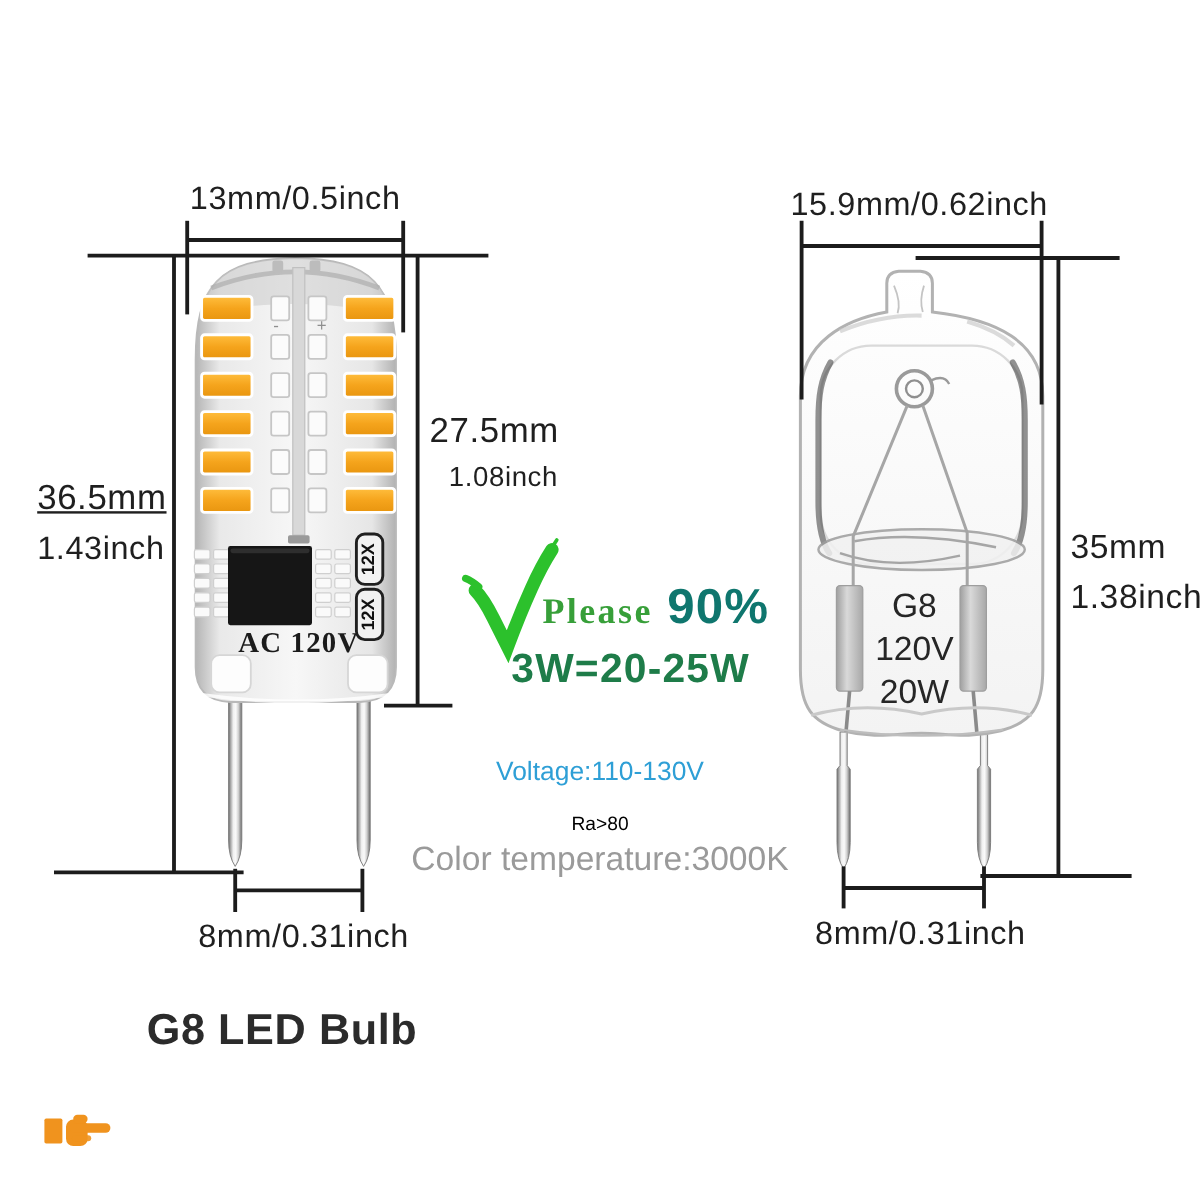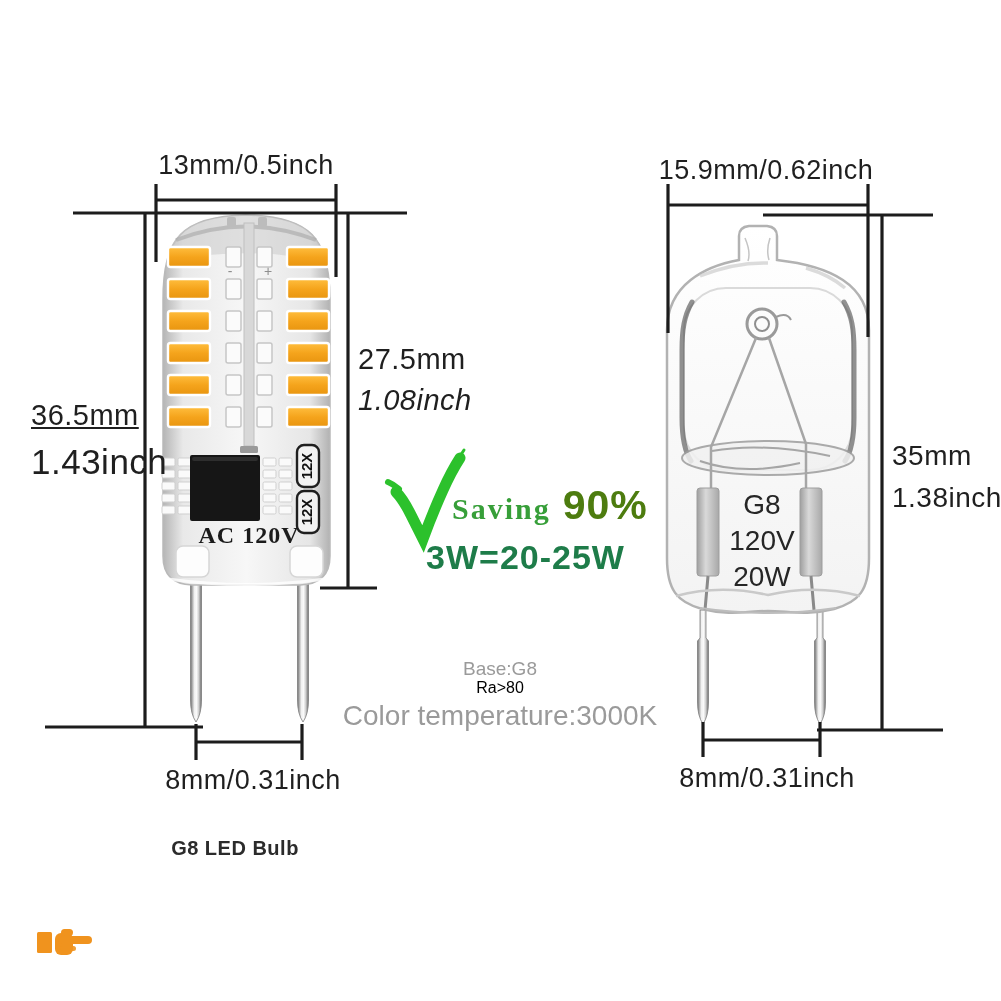--- a/index.html
+++ b/index.html
@@ -2,25 +2,25 @@
 <html><head>
 <meta charset="utf-8">
 <style>
   html,body{margin:0;padding:0;background:#fff;}
   .canvas{position:relative;width:1001px;height:1001px;background:#ffffff;overflow:hidden;
           font-family:"Liberation Sans",sans-serif;color:#1a1a1a;}
   .art{position:absolute;left:0;top:0;width:1001px;height:1001px;}
   .txt{position:absolute;white-space:nowrap;}
   .dim{font-size:27px;color:#1f1f1f;letter-spacing:0.5px;}
   .dim-c{text-align:center;}
-  .caption{font-size:20px;font-weight:bold;color:#2b2b2b;text-align:center;letter-spacing:0.5px;}
+  .caption{font-size:36px;font-weight:bold;color:#2b2b2b;text-align:center;letter-spacing:0.5px;}
   .saving-row{position:absolute;left:452px;top:482px;display:flex;align-items:baseline;gap:12px;}
   .saving-word{font-family:"Liberation Serif",serif;font-weight:bold;font-size:30px;
                color:#379f39;letter-spacing:2px;}
-  .saving-pct{font-size:41px;font-weight:bold;color:#4d7c0f;letter-spacing:1px;}
+  .saving-pct{font-size:41px;font-weight:bold;color:#0f766e;letter-spacing:1px;}
   .equiv{font-size:34px;font-weight:bold;color:#1e7c49;text-align:center;letter-spacing:1px;}
   .spec{text-align:center;width:320px;left:340px;}
   .spec-voltage{font-size:22px;color:#2e9fd6;}
   .spec-base{font-size:19px;color:#9a9a9a;}
   .spec-ra{font-size:16px;color:#000000;}
   .spec-ct{font-size:28px;color:#9a9a9a;}
   .footer-note{font-size:37px;color:#0c0c0c;letter-spacing:0px;}
   .svgtext{font-family:"Liberation Sans",sans-serif;}
   .marktext{font-family:"Liberation Serif",serif;font-weight:bold;}
 </style>
@@ -232,37 +232,37 @@
       <rect x="58" y="936" width="34" height="8" rx="4"></rect>
       <rect x="61" y="929" width="12" height="7" rx="3.5"></rect>
       <rect x="60" y="946" width="16" height="5" rx="2.5" opacity="0.9"></rect>
     </g>
   </svg>
 
   <div class="txt dim dim-c" style="left:136px;top:150px;width:220px;">13mm/0.5inch</div>
   <div class="txt dim dim-c" style="left:652px;top:155px;width:228px;">15.9mm/0.62inch</div>
 
   <div class="txt dim" style="left:31px;top:399px;font-size:29px;text-decoration:underline;">36.5mm</div>
-  <div class="txt dim" style="left:31px;top:442px;font-size:35px;">1.43inch</div>
+  <div class="txt dim" style="left:31px;top:442px;font-size:27px;">1.43inch</div>
 
   <div class="txt dim" style="left:358px;top:343px;font-size:29px;">27.5mm</div>
-  <div class="txt dim" style="left:358px;top:384px;font-size:29px;font-style:italic;">1.08inch</div>
+  <div class="txt dim" style="left:374px;top:384px;font-size:23px;">1.08inch</div>
 
   <div class="txt dim" style="left:892px;top:440px;font-size:28px;">35mm</div>
   <div class="txt dim" style="left:892px;top:482px;font-size:28px;">1.38inch</div>
 
   <div class="txt dim dim-c" style="left:143px;top:765px;width:220px;">8mm/0.31inch</div>
   <div class="txt dim dim-c" style="left:657px;top:763px;width:220px;">8mm/0.31inch</div>
 
   <div class="txt caption" style="left:85px;top:837px;width:300px;">G8 LED Bulb</div>
 
   <div class="saving-row">
-    <span class="saving-word">Saving</span>
+    <span class="saving-word">Please</span>
     <span class="saving-pct">90%</span>
   </div>
   <div class="txt equiv" style="left:418px;top:538px;width:215px;">3W=20-25W</div>
 
-  <div class="txt spec spec-base" style="top:658px;">Base:G8</div>
+  <div class="txt spec spec-voltage" style="top:630px;">Voltage:110-130V</div>
   <div class="txt spec spec-ra" style="top:679px;">Ra&gt;80</div>
   <div class="txt spec spec-ct" style="top:700px;">Color temperature:3000K</div>
 
 
 </div>
 
 </body></html>

